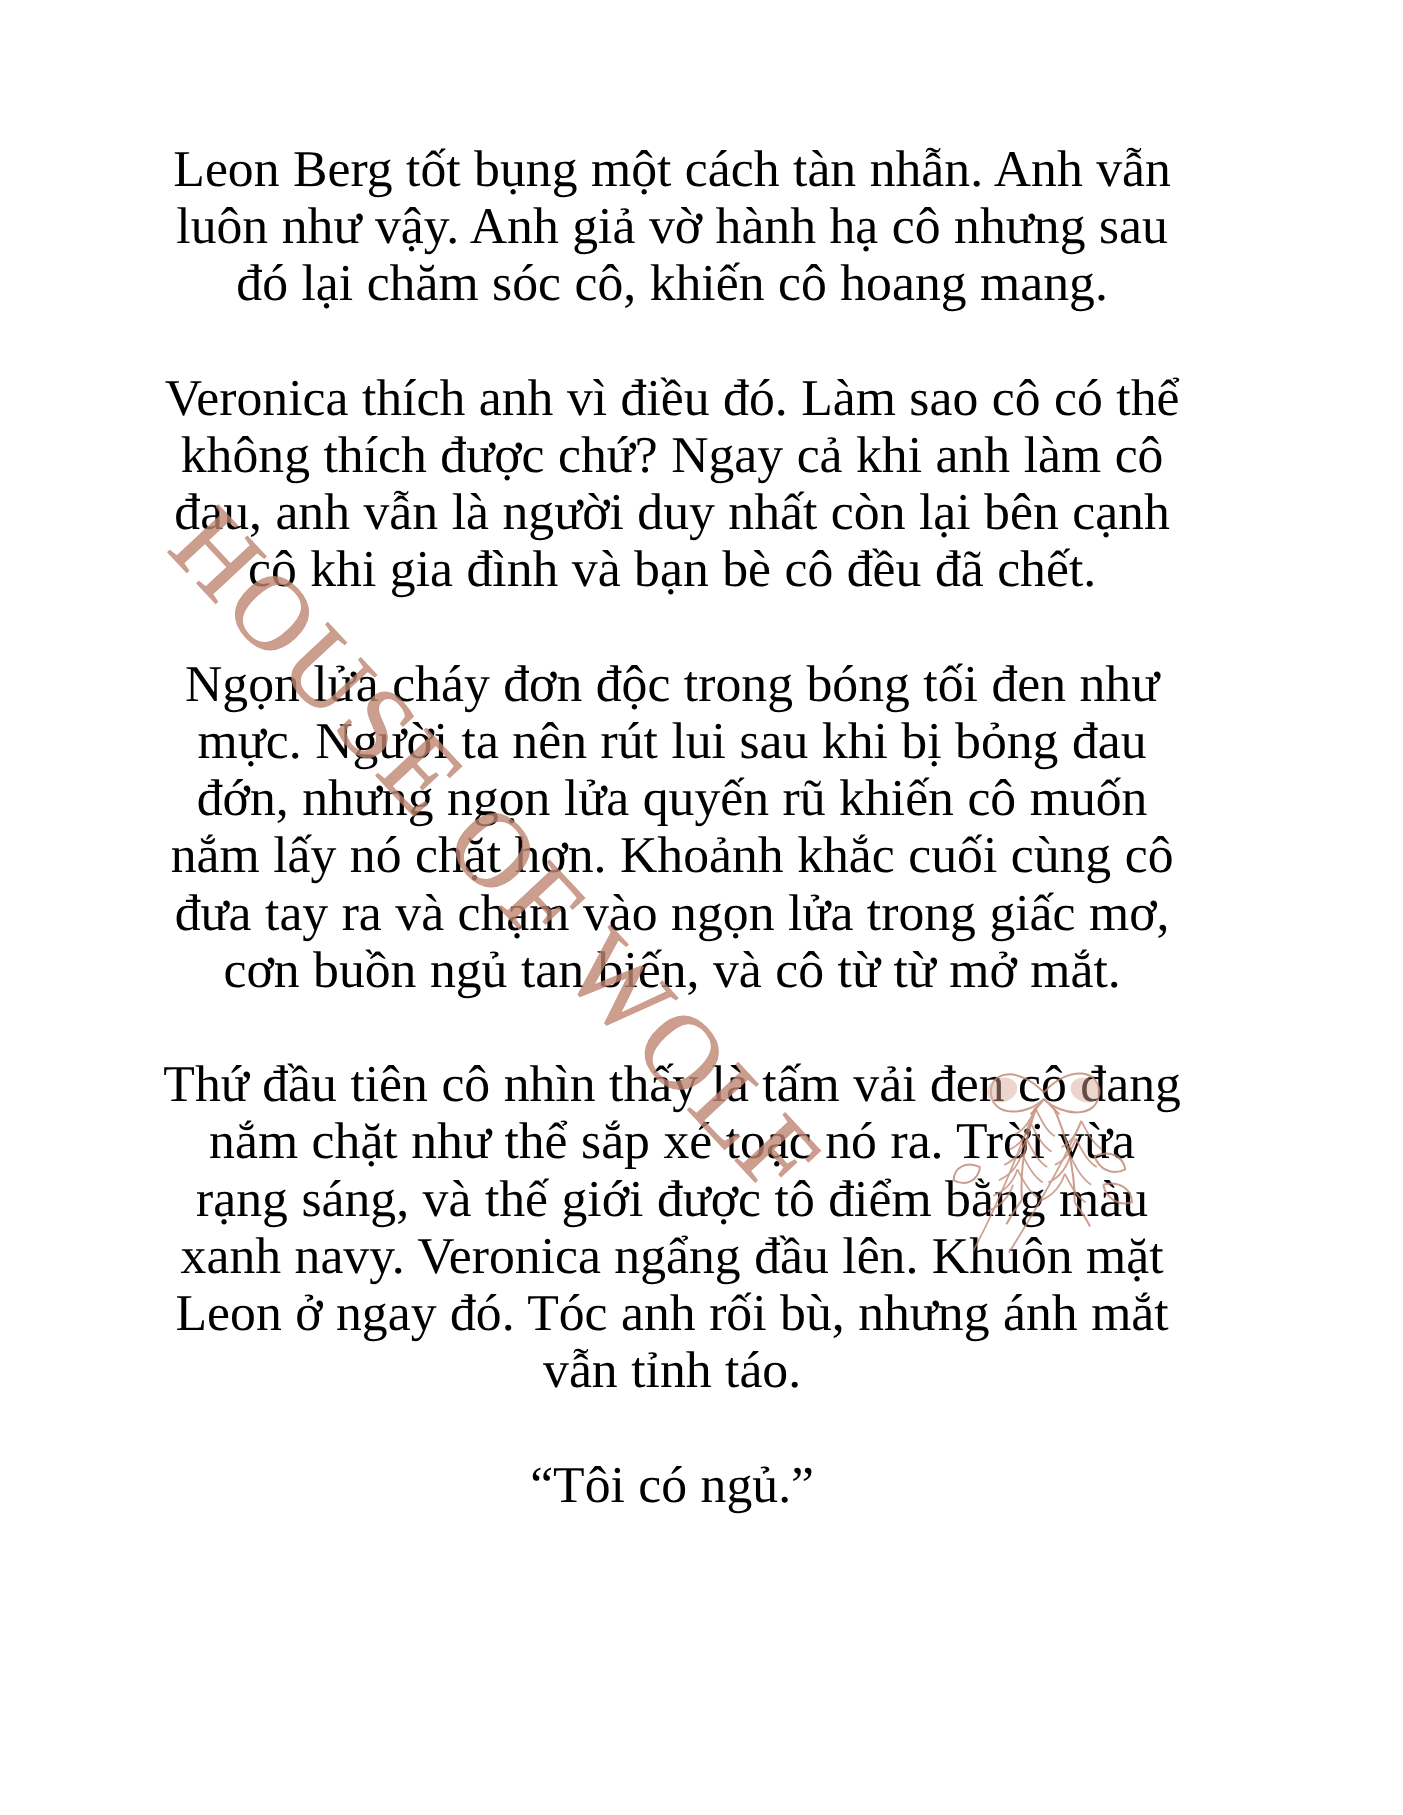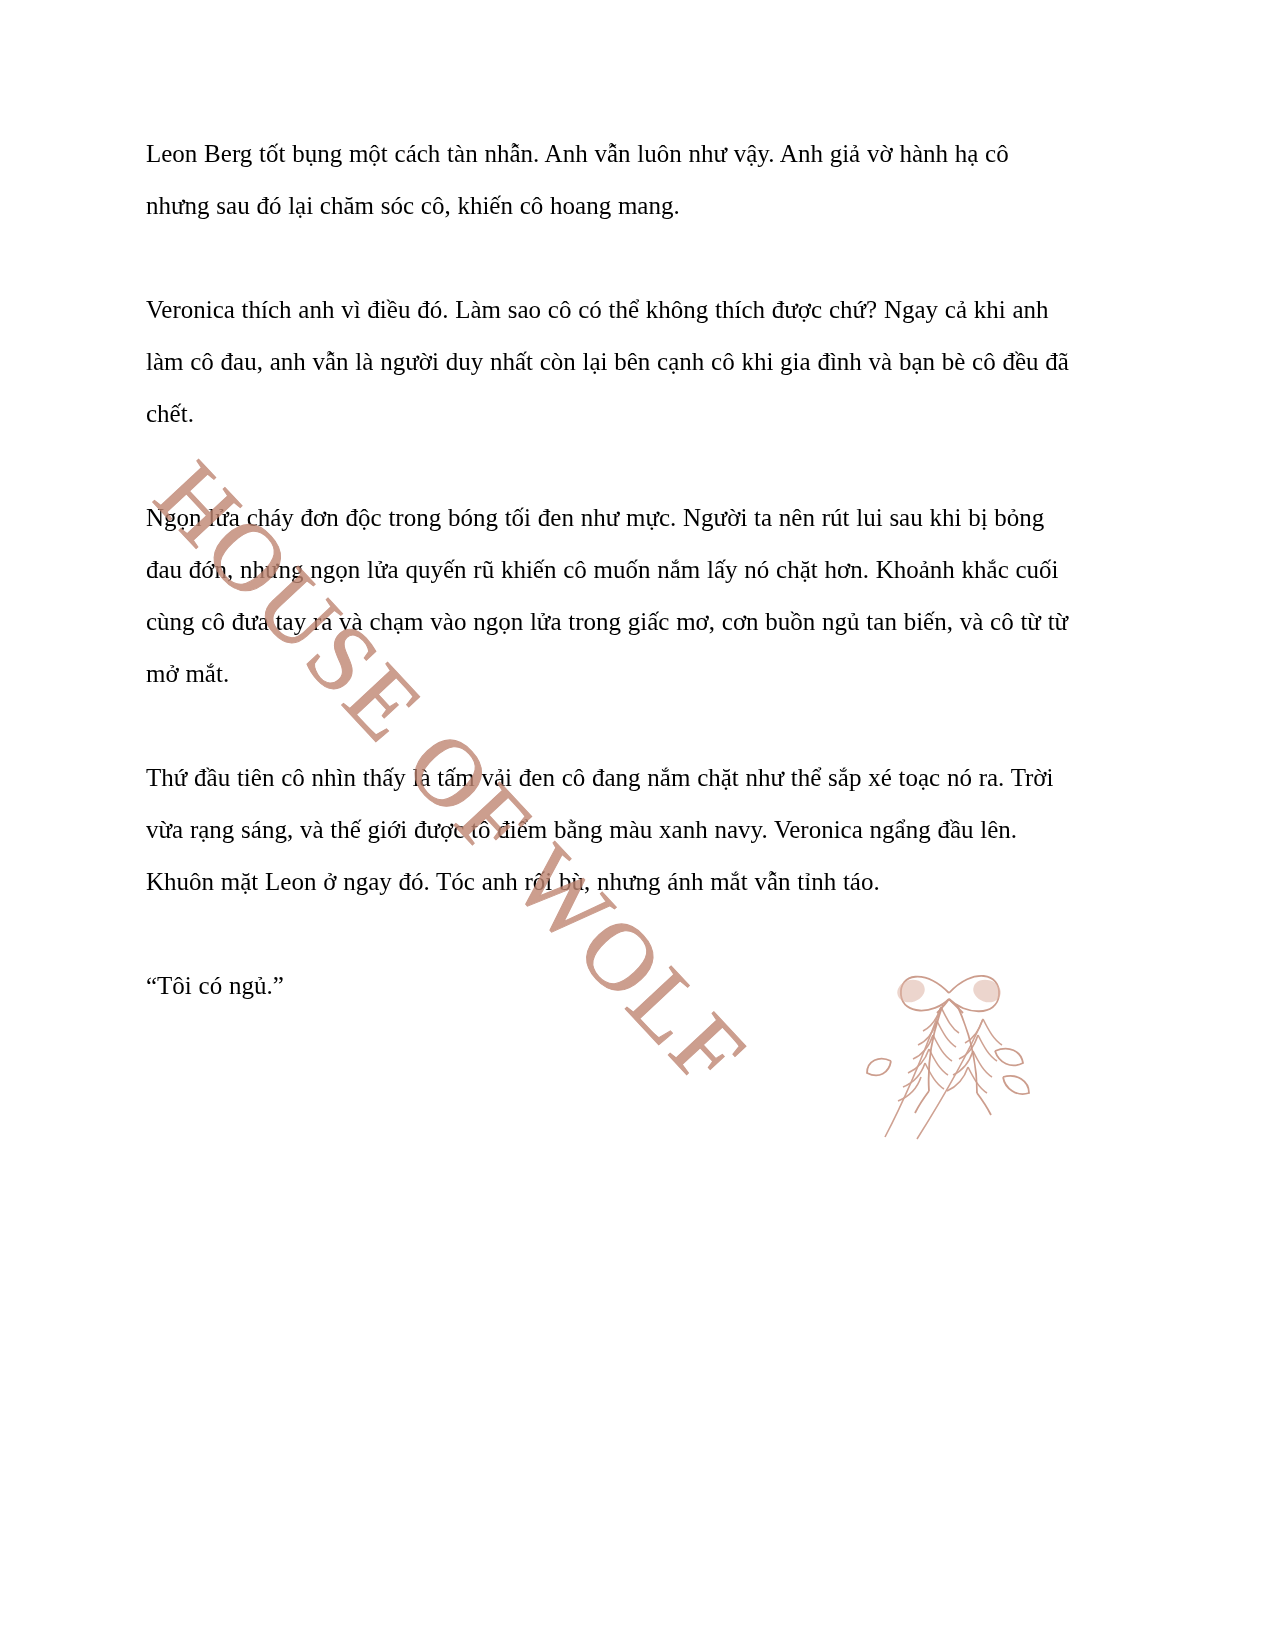--- a/index.html
+++ b/index.html
@@ -54,25 +54,25 @@
 
   
   .content {
     position: absolute;
     left: 146px;
     top: 128px;
     width: 930px;
     z-index: 1;
   }
   .para {
-    font-size: 25px;
+    font-size: 47px;
     line-height: 52px;
     color: #000000;
     margin: 0 0 52px 0;
-    text-align: left;
+    text-align: center;
     word-spacing: 0.5px;
   }
   .para:last-child { margin-bottom: 0; }
 </style>
 </head>
 <body>
 
 <div class="page">
 
   <div class="content">

